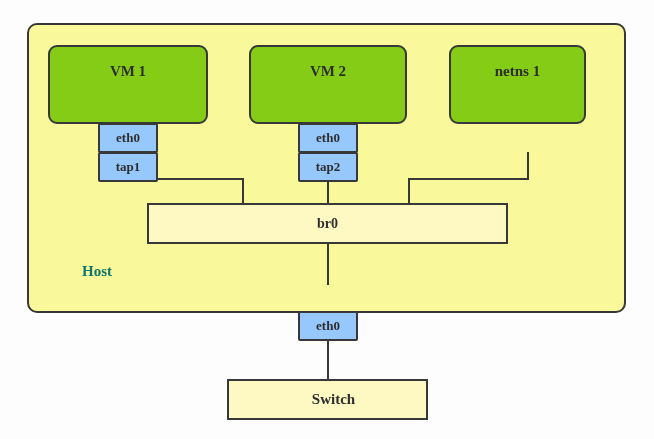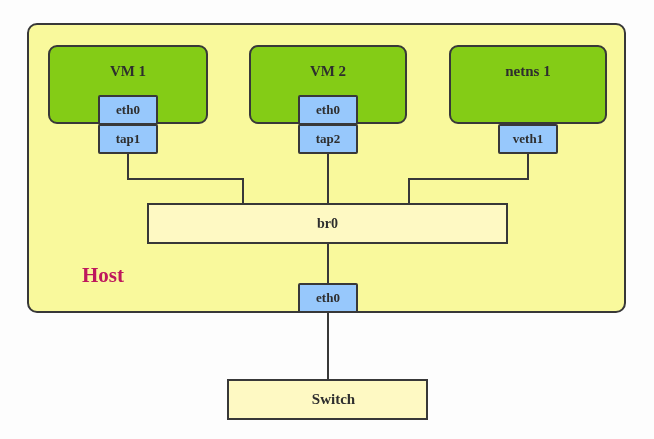--- a/index.html
+++ b/index.html
@@ -39,36 +39,37 @@
   }
   .port-box {
     width: 60px; height: 30px;
     background: #97C8FC;
     border-radius: 2px;
     z-index: 4;
     display: flex;
     justify-content: center;
     align-items: center;
     font-size: 13px;
+    margin-top: 28px;
   }
   .bar-box {
     background: #fef9c3;
     z-index: 3;
     display: flex;
     justify-content: center;
     align-items: center;
   }
   .bridge-box { left: 147px; top: 203px; width: 361px; height: 41px; font-size: 14px; }
   .switch-box { left: 227px; top: 379px; width: 201px; height: 41px; font-size: 15px; padding-left: 12px; }
   .host-label {
     position: absolute;
     left: 82px; top: 263px;
-    font-size: 21px;
+    font-size: 15px;
     font-weight: bold;
-    color: #be185d;
+    color: #0f766e;
     z-index: 3;
   }
   .wires {
     position: absolute;
     left: 0; top: 0;
     z-index: 2;
   }
 </style>
 </head>
 <body>
@@ -99,25 +100,22 @@
   <div class="shape group-box" style="left:249px; top:45px; width:158px; height:79px;">
     <span>VM 2</span>
   </div>
   <div class="shape port-box" style="left:298px; top:95px;">
     <span>eth0</span>
   </div>
   <div class="shape port-box" style="left:298px; top:124px;">
     <span>tap2</span>
   </div>
 
-  <div class="shape group-box" style="left:449px; top:45px; width:158px; height:79px;">
+  <div class="shape group-box" style="left:449px; top:45px; width:137px; height:79px;">
     <span>netns 1</span>
-  </div>
-  <div class="shape port-box" style="left:498px; top:124px;">
-    <span>veth1</span>
   </div>
 
   <div class="shape bar-box bridge-box">
     <span>br0</span>
   </div>
 
   <div class="shape port-box" style="left:298px; top:283px;">
     <span>eth0</span>
   </div>
 

